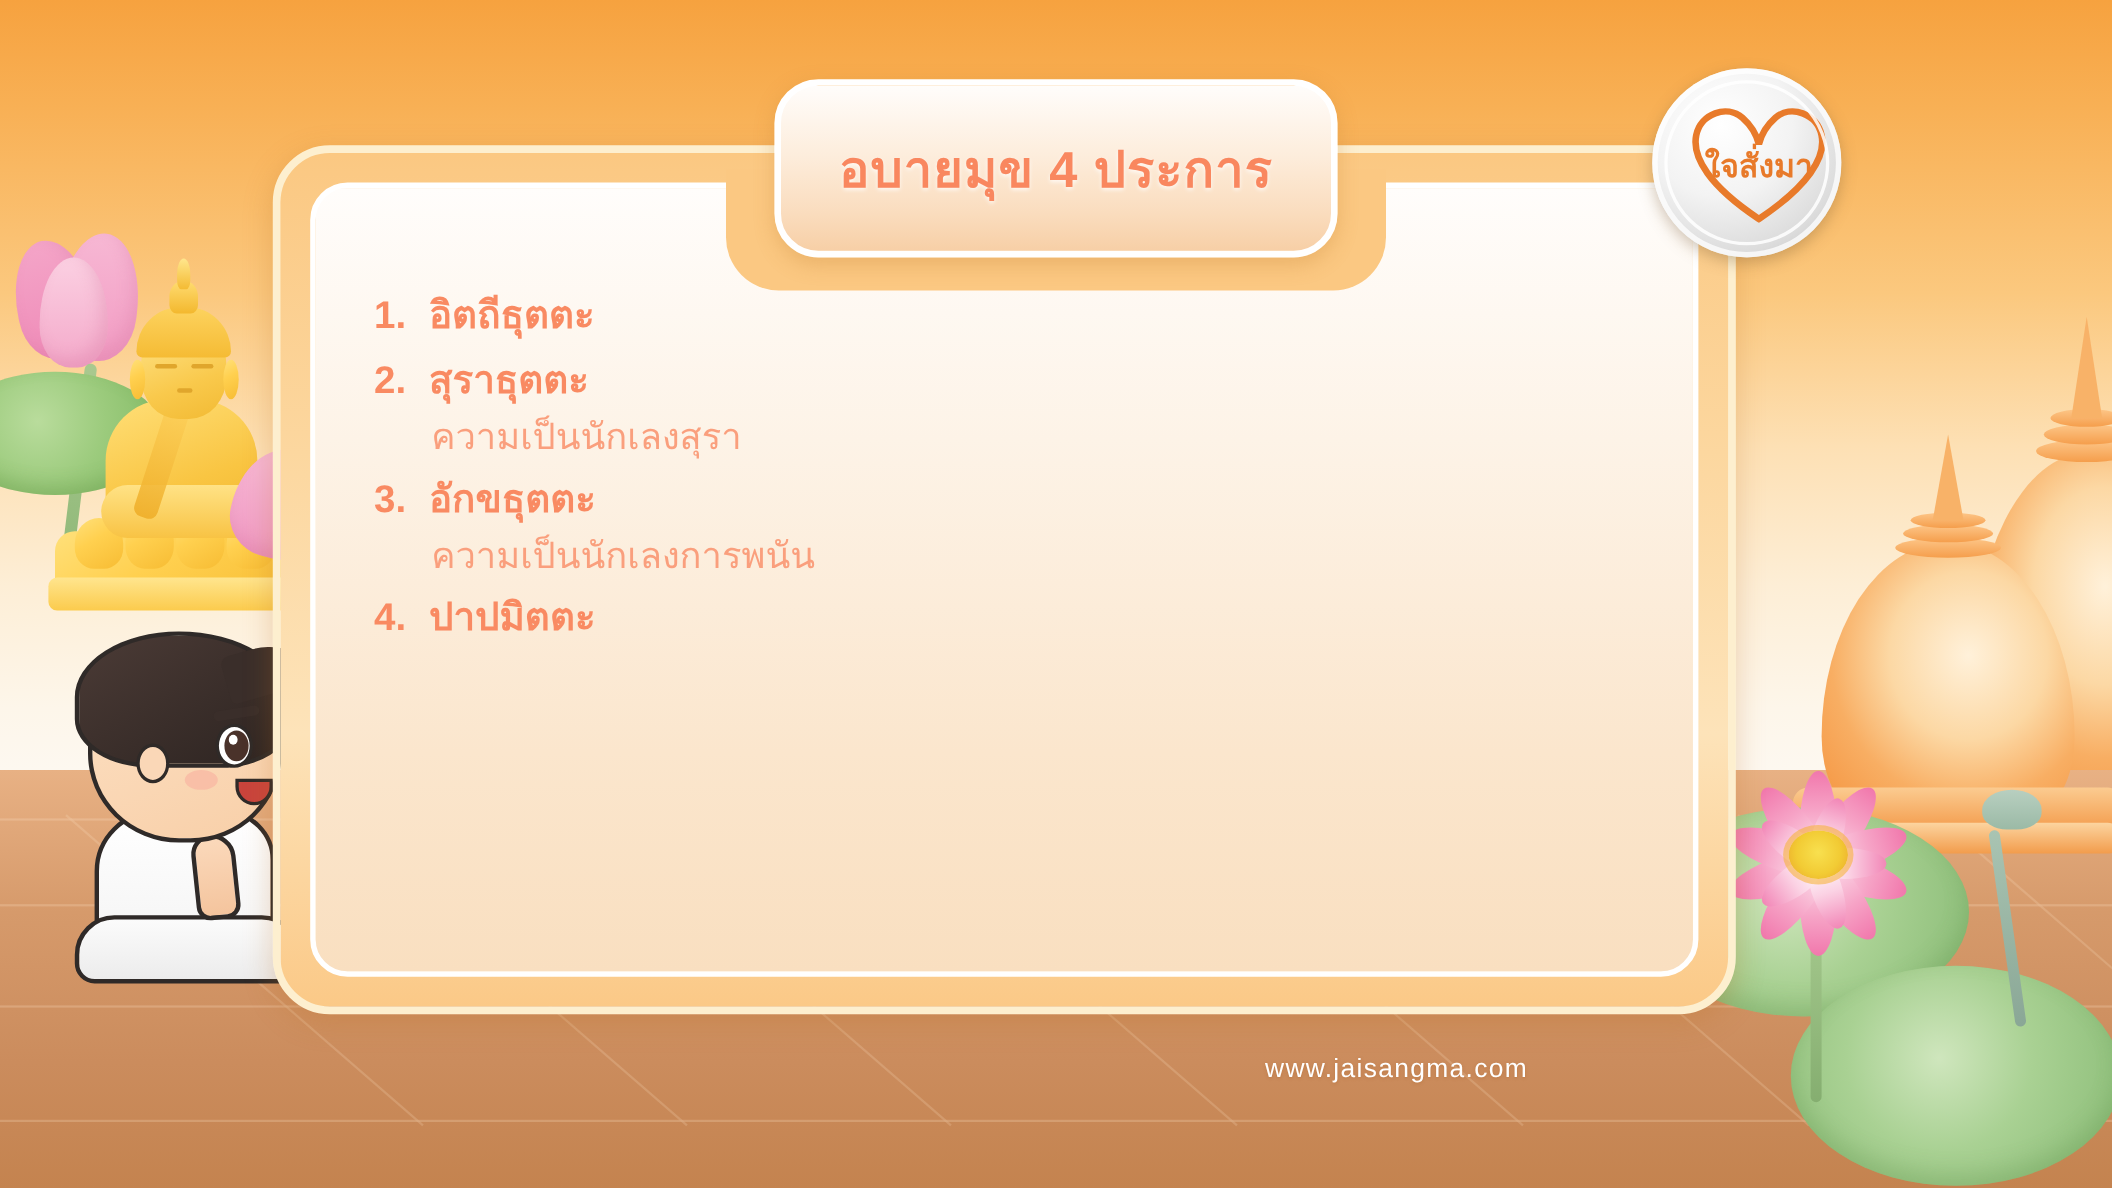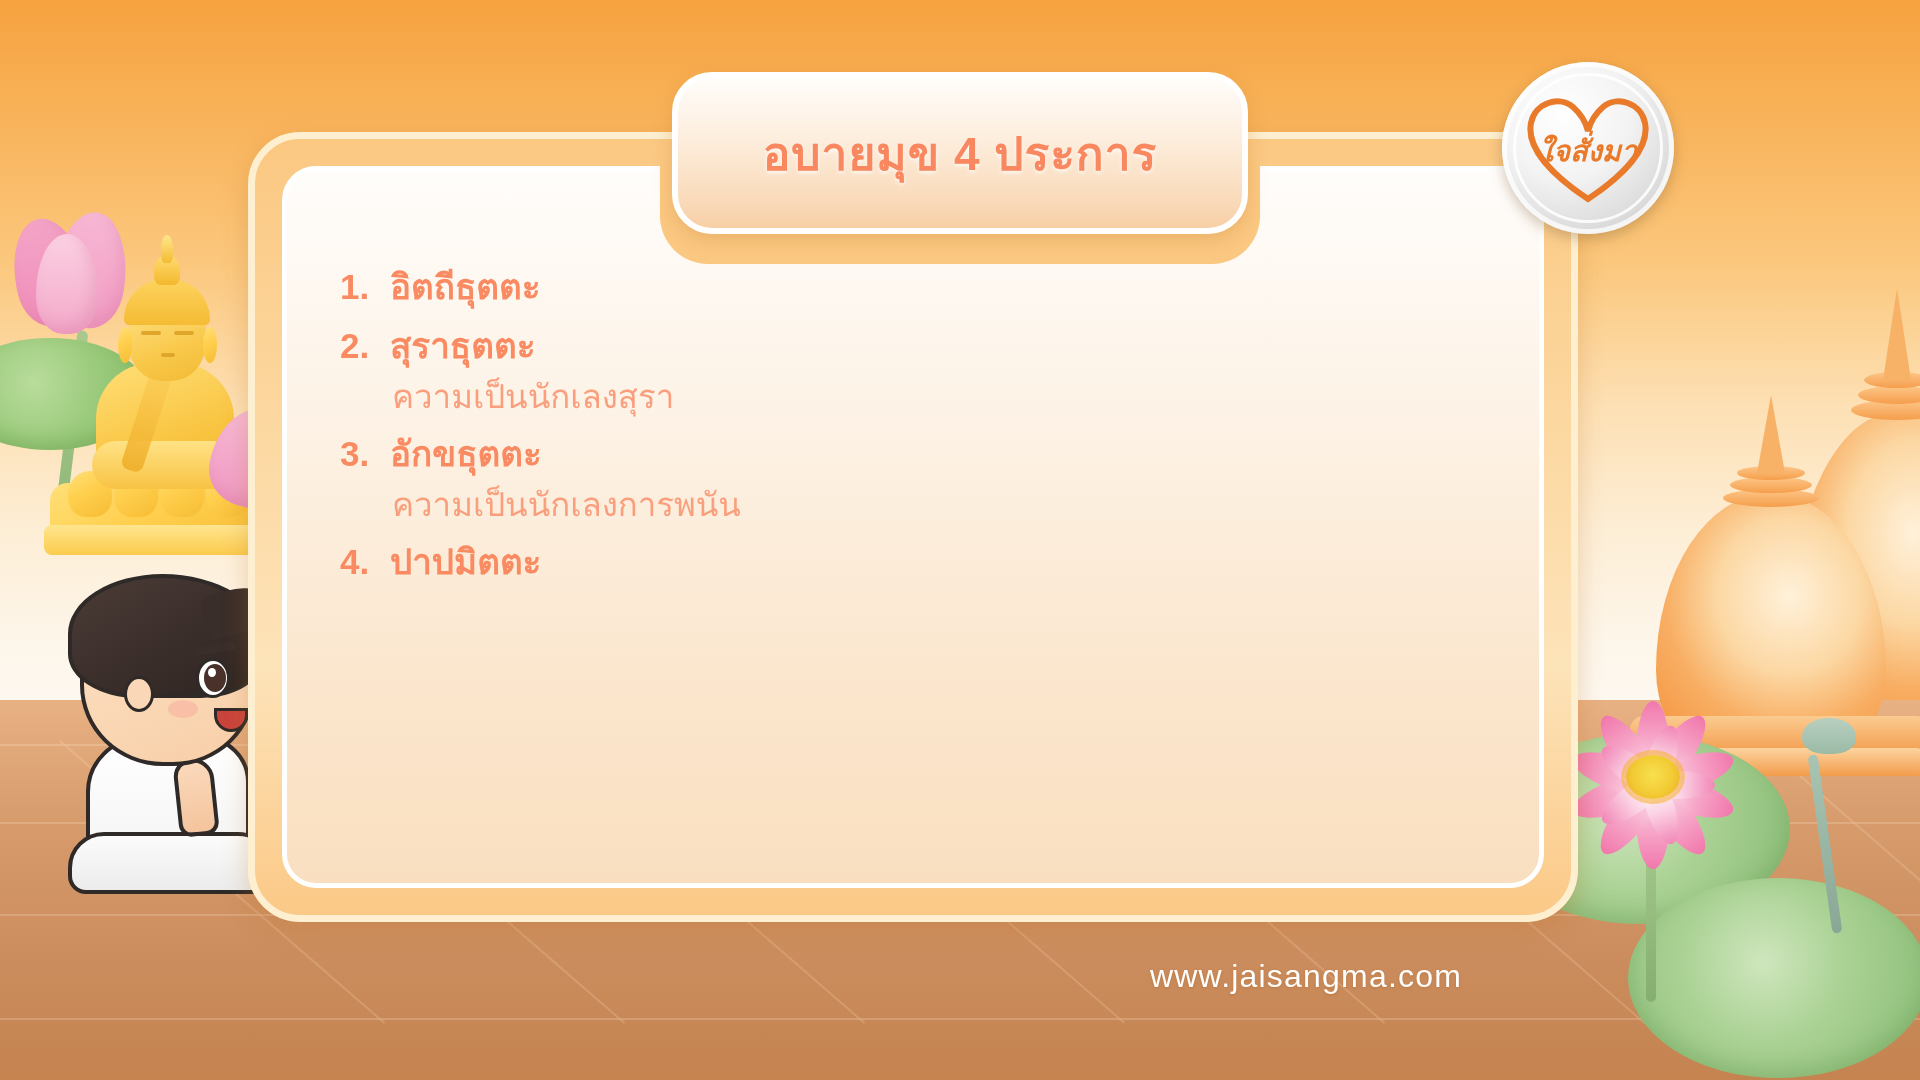--- a/index.html
+++ b/index.html
@@ -113,21 +113,21 @@
   }
   
   .notch-cut {
     position:absolute; left:50%; transform:translateX(-50%); top:154px;
     width:600px; height:110px; background:#fbc882;
     border-radius:0 0 48px 48px;
   }
 
   .title-plate {
     position:absolute; left:50%; transform:translateX(-50%);
-    top:72px; width:576px; height:162px;
+    top:72px; width:512px; height:162px;
     background:linear-gradient(180deg,#fffdfb 0%,#fdeddc 42%,#fadcbd 78%,#f7cfa6 100%);
     border:6px solid #ffffff;
     border-radius:40px;
     box-shadow:0 6px 18px rgba(200,130,50,.30);
     display:flex; align-items:center; justify-content:center;
   }
   .title-text {
     font-size:46px; font-weight:bold; color:#f9875f; letter-spacing:1px;
     text-shadow:0 2px 4px rgba(255,255,255,.8);
   }
@@ -146,37 +146,37 @@
   .item .desc {
     margin-left:52px; font-size:33px; color:#fa9f7d; line-height:1.5;
   }
 
   
   .badge {
     position:absolute; left:1502px; top:62px; width:172px; height:172px;
     border-radius:50%;
     background:radial-gradient(circle at 36% 30%,#ffffff 0%,#f3f3f3 40%,#dcdcdc 72%,#bdbdbd 100%);
     box-shadow:0 5px 14px rgba(120,90,50,.35), inset 0 0 0 5px rgba(255,255,255,.75);
-    display:flex; align-items:center; justify-content:center;font-style:italic;
+    display:flex; align-items:center; justify-content:flex-end;
   }
   .badge:after {
     content:""; position:absolute; inset:11px; border-radius:50%;
     border:3px solid rgba(255,255,255,.85);
   }
   .badge-inner { position:relative; width:150px; height:150px; }
   .badge-text {
     position:absolute; left:0; right:0; top:52%; transform:translateY(-50%);
     text-align:center; font-size:29px; font-weight:bold; color:#e87a2a;
     letter-spacing:0px;
   }
 
   
   .site-url {
     position:absolute; left:1150px; top:958px;
-    font-size:32px; color:#ffffff; letter-spacing:1.2px;
+    font-size:24px; color:#ffffff; letter-spacing:1.2px;
     text-shadow:0 1px 3px rgba(170,100,40,.45);
   }
 </style>
 </head>
 <body>
 
 <div id="stage">
 
   <div class="bg-sky"></div>
   <div class="bg-floor">

